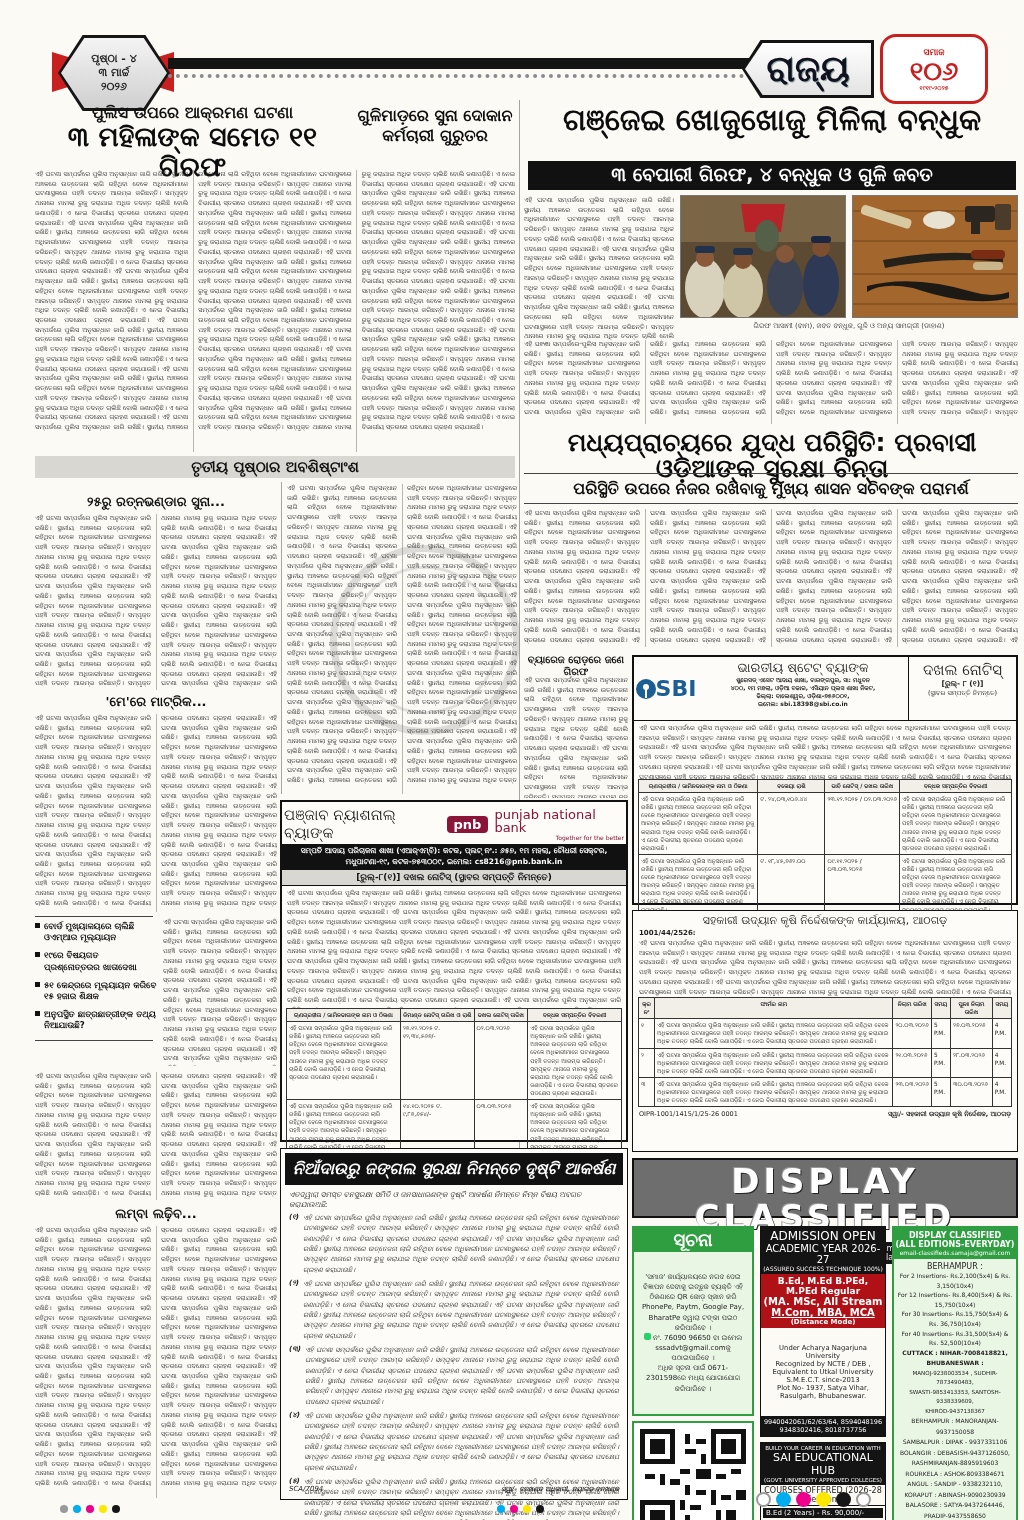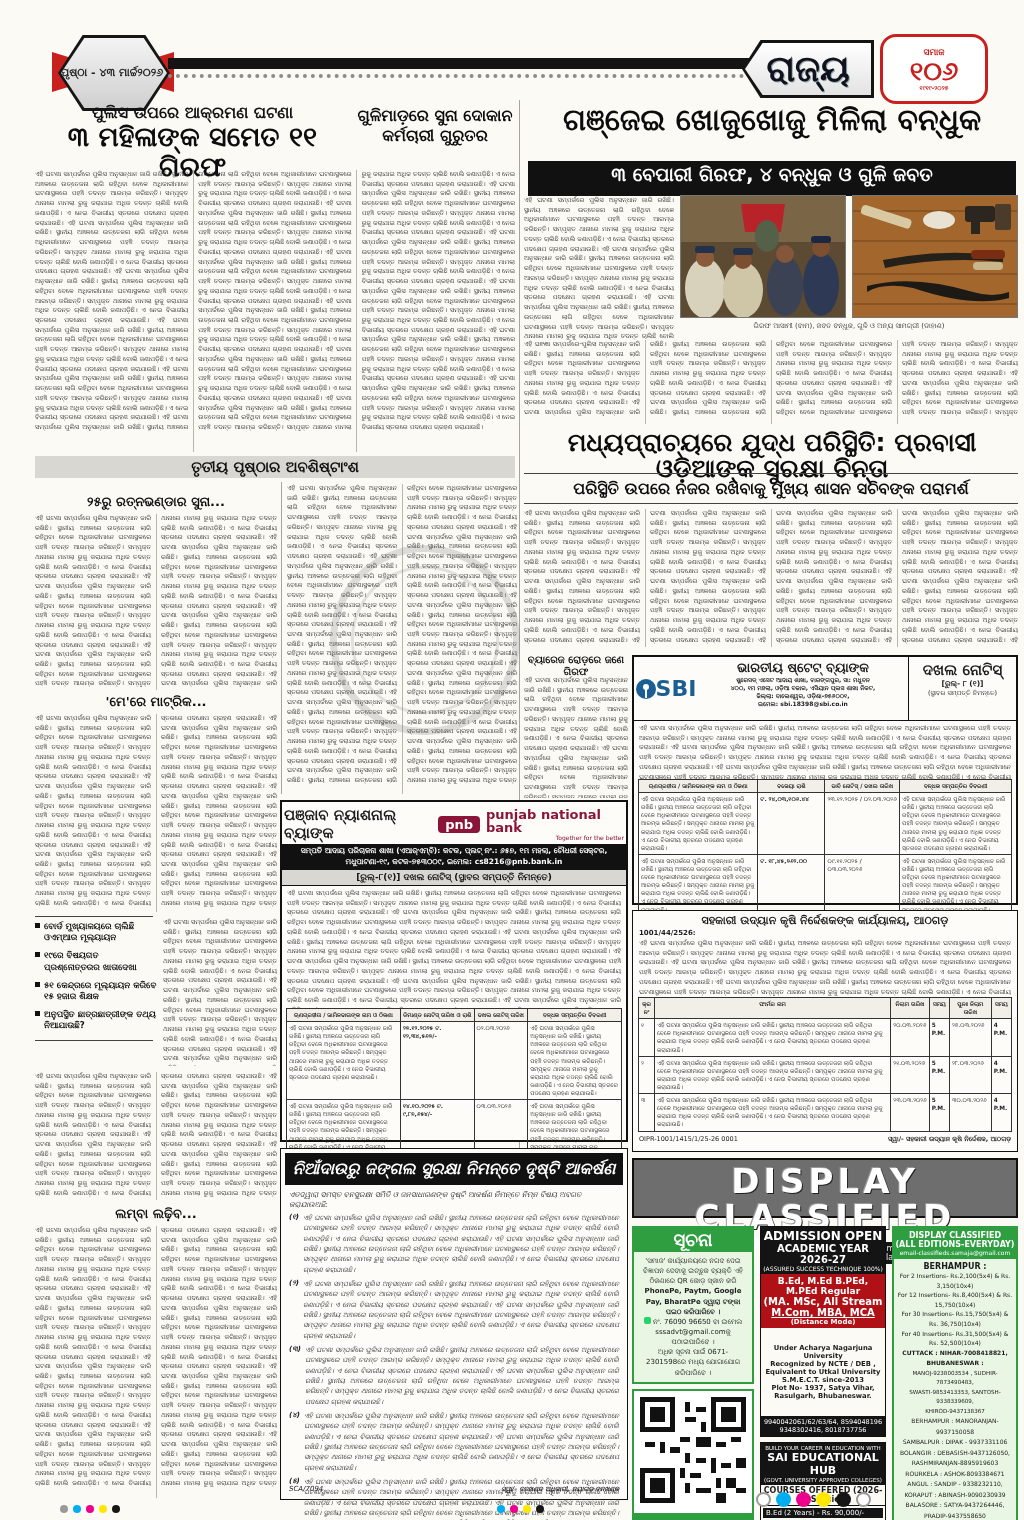--- a/index.html
+++ b/index.html
@@ -7,26 +7,26 @@
   body { font-family:"DejaVu Sans", sans-serif; }
   #page { position:relative; width:1024px; height:1520px; background:#fbfaf5; color:#1c1c1c; overflow:hidden; margin:0 auto; }
 
   
   .txt { font-size:6.4px; line-height:1.52; text-align:justify; color:#2a2a2a; word-break:break-word; }
   .cols2 { column-count:2; column-gap:10px; column-rule:1px solid #b9b6ae; }
   .cols3 { column-count:3; column-gap:10px; column-rule:1px solid #b9b6ae; }
   .cols4 { column-count:4; column-gap:10px; column-rule:1px solid #b9b6ae; }
   .abs { position:absolute; }
   .ctr { text-align:center; }
-  .bold { font-weight:bold; }
+  .bold { font-weight:normal; }
 
   
   .hex-outer { clip-path:polygon(22% 0,78% 0,100% 50%,78% 100%,22% 100%,0 50%); background:#161616; }
   .hex-inner { position:absolute; inset:3px; clip-path:polygon(22% 0,78% 0,100% 50%,78% 100%,22% 100%,0 50%);
-               background:linear-gradient(#f4f4f4,#cfcfcf); display:flex; align-items:center; justify-content:flex-start; }
+               background:linear-gradient(#f4f4f4,#cfcfcf); display:flex; flex-direction:column; align-items:center; justify-content:center; }
   .hex-inner div { font-weight:bold; font-size:11px; line-height:1.25; color:#222; }
   .red-acc { position:absolute; width:26px; height:40px; background:#c8201e; clip-path:polygon(0 0,100% 20%,100% 80%,0 100%); }
   .rule-black { position:absolute; height:11px; background:#141414; }
   .rule-dots { position:absolute; height:0; border-top:4px dotted #8b8b8b; }
   .state-outer { clip-path:polygon(14% 0,100% 0,100% 100%,14% 100%,0 50%); background:#141414; }
   .state-inner { position:absolute; inset:3px; clip-path:polygon(14% 0,100% 0,100% 100%,14% 100%,0 50%);
                  background:linear-gradient(#ffffff,#e3e3e3); display:flex; align-items:center; justify-content:center; }
   .state-inner span { font-size:36px; font-weight:bold; color:#10131f; text-shadow:1px 1px 0 #9aa; }
   .logo-box { border:3px solid #c8201e; border-radius:16px; background:#fff; display:flex; flex-direction:column; align-items:center; justify-content:center; }
   .logo-box .t { color:#c8201e; font-size:9px; font-weight:bold; }
@@ -144,21 +144,21 @@
   <div class="abs txt cols2" style="left:35px; top:1072px; width:242px; height:128px; overflow:hidden;">ଏହି ଘଟଣା ସମ୍ପର୍କରେ ପୁଲିସ ଅନୁସନ୍ଧାନ ଜାରି ରଖିଛି। ସ୍ଥାନୀୟ ଅଞ୍ଚଳରେ ଉତ୍ତେଜନା ଲାଗି ରହିଥିବା ବେଳେ ଅଧିକାରୀମାନେ ଘଟଣାସ୍ଥଳରେ ପହଞ୍ଚି ତଦନ୍ତ ଆରମ୍ଭ କରିଛନ୍ତି। ସମ୍ପୃକ୍ତ ଥାନାରେ ମାମଲା ରୁଜୁ କରାଯାଇ ଅଧିକ ତଦନ୍ତ ଚାଲିଛି ବୋଲି ଜଣାପଡ଼ିଛି। ଏ ନେଇ ବିଭାଗୀୟ ସ୍ତରରେ ପଦକ୍ଷେପ ଗ୍ରହଣ କରାଯାଉଛି। ଏହି ଘଟଣା ସମ୍ପର୍କରେ ପୁଲିସ ଅନୁସନ୍ଧାନ ଜାରି ରଖିଛି। ସ୍ଥାନୀୟ ଅଞ୍ଚଳରେ ଉତ୍ତେଜନା ଲାଗି ରହିଥିବା ବେଳେ ଅଧିକାରୀମାନେ ଘଟଣାସ୍ଥଳରେ ପହଞ୍ଚି ତଦନ୍ତ ଆରମ୍ଭ କରିଛନ୍ତି। ସମ୍ପୃକ୍ତ ଥାନାରେ ମାମଲା ରୁଜୁ କରାଯାଇ ଅଧିକ ତଦନ୍ତ ଚାଲିଛି ବୋଲି ଜଣାପଡ଼ିଛି। ଏ ନେଇ ବିଭାଗୀୟ ସ୍ତରରେ ପଦକ୍ଷେପ ଗ୍ରହଣ କରାଯାଉଛି। ଏହି ଘଟଣା ସମ୍ପର୍କରେ ପୁଲିସ ଅନୁସନ୍ଧାନ ଜାରି ରଖିଛି। ସ୍ଥାନୀୟ ଅଞ୍ଚଳରେ ଉତ୍ତେଜନା ଲାଗି ରହିଥିବା ବେଳେ ଅଧିକାରୀମାନେ ଘଟଣାସ୍ଥଳରେ ପହଞ୍ଚି ତଦନ୍ତ ଆରମ୍ଭ କରିଛନ୍ତି। ସମ୍ପୃକ୍ତ ଥାନାରେ ମାମଲା ରୁଜୁ କରାଯାଇ ଅଧିକ ତଦନ୍ତ ଚାଲିଛି ବୋଲି ଜଣାପଡ଼ିଛି। ଏ ନେଇ ବିଭାଗୀୟ ସ୍ତରରେ ପଦକ୍ଷେପ ଗ୍ରହଣ କରାଯାଉଛି। ଏହି ଘଟଣା ସମ୍ପର୍କରେ ପୁଲିସ ଅନୁସନ୍ଧାନ ଜାରି ରଖିଛି। ସ୍ଥାନୀୟ ଅଞ୍ଚଳରେ ଉତ୍ତେଜନା ଲାଗି ରହିଥିବା ବେଳେ ଅଧିକାରୀମାନେ ଘଟଣାସ୍ଥଳରେ ପହଞ୍ଚି ତଦନ୍ତ ଆରମ୍ଭ କରିଛନ୍ତି। ସମ୍ପୃକ୍ତ ଥାନାରେ ମାମଲା ରୁଜୁ କରାଯାଇ ଅଧିକ ତଦନ୍ତ ଚାଲିଛି ବୋଲି ଜଣାପଡ଼ିଛି। ଏ ନେଇ ବିଭାଗୀୟ ସ୍ତରରେ ପଦକ୍ଷେପ ଗ୍ରହଣ କରାଯାଉଛି। ଏହି ଘଟଣା ସମ୍ପର୍କରେ ପୁଲିସ ଅନୁସନ୍ଧାନ ଜାରି ରଖିଛି। ସ୍ଥାନୀୟ ଅଞ୍ଚଳରେ ଉତ୍ତେଜନା ଲାଗି ରହିଥିବା ବେଳେ ଅଧିକାରୀମାନେ ଘଟଣାସ୍ଥଳରେ ପହଞ୍ଚି ତଦନ୍ତ ଆରମ୍ଭ କରିଛନ୍ତି। ସମ୍ପୃକ୍ତ ଥାନାରେ ମାମଲା ରୁଜୁ କରାଯାଇ ଅଧିକ ତଦନ୍ତ ଚାଲିଛି ବୋଲି ଜଣାପଡ଼ିଛି। ଏ ନେଇ ବିଭାଗୀୟ ସ୍ତରରେ ପଦକ୍ଷେପ ଗ୍ରହଣ କରାଯାଉଛି। ଏହି ଘଟଣା ସମ୍ପର୍କରେ ପୁଲିସ ଅନୁସନ୍ଧାନ ଜାରି ରଖିଛି। ସ୍ଥାନୀୟ ଅଞ୍ଚଳରେ ଉତ୍ତେଜନା ଲାଗି ରହିଥିବା ବେଳେ ଅଧିକାରୀମାନେ ଘଟଣାସ୍ଥଳରେ ପହଞ୍ଚି ତଦନ୍ତ ଆରମ୍ଭ କରିଛନ୍ତି। ସମ୍ପୃକ୍ତ ଥାନାରେ ମାମଲା ରୁଜୁ କରାଯାଇ ଅଧିକ ତଦନ୍ତ ଚାଲିଛି ବୋଲି ଜଣାପଡ଼ିଛି। ଏ ନେଇ ବିଭାଗୀୟ ସ୍ତରରେ ପଦକ୍ଷେପ ଗ୍ରହଣ କରାଯାଉଛି।</div>
 
   <div class="abs subhead-sm" style="left:35px; top:1206px; width:242px;">ଲମ୍ବା ଲଢ଼ିବ...</div>
   <div class="abs txt cols2" style="left:35px; top:1226px; width:242px; height:272px; overflow:hidden;">ଏହି ଘଟଣା ସମ୍ପର୍କରେ ପୁଲିସ ଅନୁସନ୍ଧାନ ଜାରି ରଖିଛି। ସ୍ଥାନୀୟ ଅଞ୍ଚଳରେ ଉତ୍ତେଜନା ଲାଗି ରହିଥିବା ବେଳେ ଅଧିକାରୀମାନେ ଘଟଣାସ୍ଥଳରେ ପହଞ୍ଚି ତଦନ୍ତ ଆରମ୍ଭ କରିଛନ୍ତି। ସମ୍ପୃକ୍ତ ଥାନାରେ ମାମଲା ରୁଜୁ କରାଯାଇ ଅଧିକ ତଦନ୍ତ ଚାଲିଛି ବୋଲି ଜଣାପଡ଼ିଛି। ଏ ନେଇ ବିଭାଗୀୟ ସ୍ତରରେ ପଦକ୍ଷେପ ଗ୍ରହଣ କରାଯାଉଛି। ଏହି ଘଟଣା ସମ୍ପର୍କରେ ପୁଲିସ ଅନୁସନ୍ଧାନ ଜାରି ରଖିଛି। ସ୍ଥାନୀୟ ଅଞ୍ଚଳରେ ଉତ୍ତେଜନା ଲାଗି ରହିଥିବା ବେଳେ ଅଧିକାରୀମାନେ ଘଟଣାସ୍ଥଳରେ ପହଞ୍ଚି ତଦନ୍ତ ଆରମ୍ଭ କରିଛନ୍ତି। ସମ୍ପୃକ୍ତ ଥାନାରେ ମାମଲା ରୁଜୁ କରାଯାଇ ଅଧିକ ତଦନ୍ତ ଚାଲିଛି ବୋଲି ଜଣାପଡ଼ିଛି। ଏ ନେଇ ବିଭାଗୀୟ ସ୍ତରରେ ପଦକ୍ଷେପ ଗ୍ରହଣ କରାଯାଉଛି। ଏହି ଘଟଣା ସମ୍ପର୍କରେ ପୁଲିସ ଅନୁସନ୍ଧାନ ଜାରି ରଖିଛି। ସ୍ଥାନୀୟ ଅଞ୍ଚଳରେ ଉତ୍ତେଜନା ଲାଗି ରହିଥିବା ବେଳେ ଅଧିକାରୀମାନେ ଘଟଣାସ୍ଥଳରେ ପହଞ୍ଚି ତଦନ୍ତ ଆରମ୍ଭ କରିଛନ୍ତି। ସମ୍ପୃକ୍ତ ଥାନାରେ ମାମଲା ରୁଜୁ କରାଯାଇ ଅଧିକ ତଦନ୍ତ ଚାଲିଛି ବୋଲି ଜଣାପଡ଼ିଛି। ଏ ନେଇ ବିଭାଗୀୟ ସ୍ତରରେ ପଦକ୍ଷେପ ଗ୍ରହଣ କରାଯାଉଛି। ଏହି ଘଟଣା ସମ୍ପର୍କରେ ପୁଲିସ ଅନୁସନ୍ଧାନ ଜାରି ରଖିଛି। ସ୍ଥାନୀୟ ଅଞ୍ଚଳରେ ଉତ୍ତେଜନା ଲାଗି ରହିଥିବା ବେଳେ ଅଧିକାରୀମାନେ ଘଟଣାସ୍ଥଳରେ ପହଞ୍ଚି ତଦନ୍ତ ଆରମ୍ଭ କରିଛନ୍ତି। ସମ୍ପୃକ୍ତ ଥାନାରେ ମାମଲା ରୁଜୁ କରାଯାଇ ଅଧିକ ତଦନ୍ତ ଚାଲିଛି ବୋଲି ଜଣାପଡ଼ିଛି। ଏ ନେଇ ବିଭାଗୀୟ ସ୍ତରରେ ପଦକ୍ଷେପ ଗ୍ରହଣ କରାଯାଉଛି। ଏହି ଘଟଣା ସମ୍ପର୍କରେ ପୁଲିସ ଅନୁସନ୍ଧାନ ଜାରି ରଖିଛି। ସ୍ଥାନୀୟ ଅଞ୍ଚଳରେ ଉତ୍ତେଜନା ଲାଗି ରହିଥିବା ବେଳେ ଅଧିକାରୀମାନେ ଘଟଣାସ୍ଥଳରେ ପହଞ୍ଚି ତଦନ୍ତ ଆରମ୍ଭ କରିଛନ୍ତି। ସମ୍ପୃକ୍ତ ଥାନାରେ ମାମଲା ରୁଜୁ କରାଯାଇ ଅଧିକ ତଦନ୍ତ ଚାଲିଛି ବୋଲି ଜଣାପଡ଼ିଛି। ଏ ନେଇ ବିଭାଗୀୟ ସ୍ତରରେ ପଦକ୍ଷେପ ଗ୍ରହଣ କରାଯାଉଛି। ଏହି ଘଟଣା ସମ୍ପର୍କରେ ପୁଲିସ ଅନୁସନ୍ଧାନ ଜାରି ରଖିଛି। ସ୍ଥାନୀୟ ଅଞ୍ଚଳରେ ଉତ୍ତେଜନା ଲାଗି ରହିଥିବା ବେଳେ ଅଧିକାରୀମାନେ ଘଟଣାସ୍ଥଳରେ ପହଞ୍ଚି ତଦନ୍ତ ଆରମ୍ଭ କରିଛନ୍ତି। ସମ୍ପୃକ୍ତ ଥାନାରେ ମାମଲା ରୁଜୁ କରାଯାଇ ଅଧିକ ତଦନ୍ତ ଚାଲିଛି ବୋଲି ଜଣାପଡ଼ିଛି। ଏ ନେଇ ବିଭାଗୀୟ ସ୍ତରରେ ପଦକ୍ଷେପ ଗ୍ରହଣ କରାଯାଉଛି। ଏହି ଘଟଣା ସମ୍ପର୍କରେ ପୁଲିସ ଅନୁସନ୍ଧାନ ଜାରି ରଖିଛି। ସ୍ଥାନୀୟ ଅଞ୍ଚଳରେ ଉତ୍ତେଜନା ଲାଗି ରହିଥିବା ବେଳେ ଅଧିକାରୀମାନେ ଘଟଣାସ୍ଥଳରେ ପହଞ୍ଚି ତଦନ୍ତ ଆରମ୍ଭ କରିଛନ୍ତି। ସମ୍ପୃକ୍ତ ଥାନାରେ ମାମଲା ରୁଜୁ କରାଯାଇ ଅଧିକ ତଦନ୍ତ ଚାଲିଛି ବୋଲି ଜଣାପଡ଼ିଛି। ଏ ନେଇ ବିଭାଗୀୟ ସ୍ତରରେ ପଦକ୍ଷେପ ଗ୍ରହଣ କରାଯାଉଛି। ଏହି ଘଟଣା ସମ୍ପର୍କରେ ପୁଲିସ ଅନୁସନ୍ଧାନ ଜାରି ରଖିଛି। ସ୍ଥାନୀୟ ଅଞ୍ଚଳରେ ଉତ୍ତେଜନା ଲାଗି ରହିଥିବା ବେଳେ ଅଧିକାରୀମାନେ ଘଟଣାସ୍ଥଳରେ ପହଞ୍ଚି ତଦନ୍ତ ଆରମ୍ଭ କରିଛନ୍ତି। ସମ୍ପୃକ୍ତ ଥାନାରେ ମାମଲା ରୁଜୁ କରାଯାଇ ଅଧିକ ତଦନ୍ତ ଚାଲିଛି ବୋଲି ଜଣାପଡ଼ିଛି। ଏ ନେଇ ବିଭାଗୀୟ ସ୍ତରରେ ପଦକ୍ଷେପ ଗ୍ରହଣ କରାଯାଉଛି। ଏହି ଘଟଣା ସମ୍ପର୍କରେ ପୁଲିସ ଅନୁସନ୍ଧାନ ଜାରି ରଖିଛି। ସ୍ଥାନୀୟ ଅଞ୍ଚଳରେ ଉତ୍ତେଜନା ଲାଗି ରହିଥିବା ବେଳେ ଅଧିକାରୀମାନେ ଘଟଣାସ୍ଥଳରେ ପହଞ୍ଚି ତଦନ୍ତ ଆରମ୍ଭ କରିଛନ୍ତି। ସମ୍ପୃକ୍ତ ଥାନାରେ ମାମଲା ରୁଜୁ କରାଯାଇ ଅଧିକ ତଦନ୍ତ ଚାଲିଛି ବୋଲି ଜଣାପଡ଼ିଛି। ଏ ନେଇ ବିଭାଗୀୟ ସ୍ତରରେ ପଦକ୍ଷେପ ଗ୍ରହଣ କରାଯାଉଛି। ଏହି ଘଟଣା ସମ୍ପର୍କରେ ପୁଲିସ ଅନୁସନ୍ଧାନ ଜାରି ରଖିଛି। ସ୍ଥାନୀୟ ଅଞ୍ଚଳରେ ଉତ୍ତେଜନା ଲାଗି ରହିଥିବା ବେଳେ ଅଧିକାରୀମାନେ ଘଟଣାସ୍ଥଳରେ ପହଞ୍ଚି ତଦନ୍ତ ଆରମ୍ଭ କରିଛନ୍ତି। ସମ୍ପୃକ୍ତ ଥାନାରେ ମାମଲା ରୁଜୁ କରାଯାଇ ଅଧିକ ତଦନ୍ତ ଚାଲିଛି ବୋଲି ଜଣାପଡ଼ିଛି। ଏ ନେଇ ବିଭାଗୀୟ ସ୍ତରରେ ପଦକ୍ଷେପ ଗ୍ରହଣ କରାଯାଉଛି। ଏହି ଘଟଣା ସମ୍ପର୍କରେ ପୁଲିସ ଅନୁସନ୍ଧାନ ଜାରି ରଖିଛି। ସ୍ଥାନୀୟ ଅଞ୍ଚଳରେ ଉତ୍ତେଜନା ଲାଗି ରହିଥିବା ବେଳେ ଅଧିକାରୀମାନେ ଘଟଣାସ୍ଥଳରେ ପହଞ୍ଚି ତଦନ୍ତ ଆରମ୍ଭ କରିଛନ୍ତି। ସମ୍ପୃକ୍ତ ଥାନାରେ ମାମଲା ରୁଜୁ କରାଯାଇ ଅଧିକ ତଦନ୍ତ ଚାଲିଛି ବୋଲି ଜଣାପଡ଼ିଛି। ଏ ନେଇ ବିଭାଗୀୟ ସ୍ତରରେ ପଦକ୍ଷେପ ଗ୍ରହଣ କରାଯାଉଛି। ଏହି ଘଟଣା ସମ୍ପର୍କରେ ପୁଲିସ ଅନୁସନ୍ଧାନ ଜାରି ରଖିଛି। ସ୍ଥାନୀୟ ଅଞ୍ଚଳରେ ଉତ୍ତେଜନା ଲାଗି ରହିଥିବା ବେଳେ ଅଧିକାରୀମାନେ ଘଟଣାସ୍ଥଳରେ ପହଞ୍ଚି ତଦନ୍ତ ଆରମ୍ଭ କରିଛନ୍ତି। ସମ୍ପୃକ୍ତ ଥାନାରେ ମାମଲା ରୁଜୁ କରାଯାଇ ଅଧିକ ତଦନ୍ତ ଚାଲିଛି ବୋଲି ଜଣାପଡ଼ିଛି। ଏ ନେଇ ବିଭାଗୀୟ ସ୍ତରରେ ପଦକ୍ଷେପ ଗ୍ରହଣ କରାଯାଉଛି। ଏହି ଘଟଣା ସମ୍ପର୍କରେ ପୁଲିସ ଅନୁସନ୍ଧାନ ଜାରି ରଖିଛି। ସ୍ଥାନୀୟ ଅଞ୍ଚଳରେ ଉତ୍ତେଜନା ଲାଗି ରହିଥିବା ବେଳେ ଅଧିକାରୀମାନେ ଘଟଣାସ୍ଥଳରେ ପହଞ୍ଚି ତଦନ୍ତ ଆରମ୍ଭ କରିଛନ୍ତି। ସମ୍ପୃକ୍ତ ଥାନାରେ ମାମଲା ରୁଜୁ କରାଯାଇ ଅଧିକ ତଦନ୍ତ ଚାଲିଛି ବୋଲି ଜଣାପଡ଼ିଛି। ଏ ନେଇ ବିଭାଗୀୟ ସ୍ତରରେ ପଦକ୍ଷେପ ଗ୍ରହଣ କରାଯାଉଛି।</div>
 
   <div class="vline" style="left:281px; top:482px; height:312px;"></div>
   <div class="abs txt cols2" style="left:287px; top:484px; width:230px; height:310px; overflow:hidden;">ଏହି ଘଟଣା ସମ୍ପର୍କରେ ପୁଲିସ ଅନୁସନ୍ଧାନ ଜାରି ରଖିଛି। ସ୍ଥାନୀୟ ଅଞ୍ଚଳରେ ଉତ୍ତେଜନା ଲାଗି ରହିଥିବା ବେଳେ ଅଧିକାରୀମାନେ ଘଟଣାସ୍ଥଳରେ ପହଞ୍ଚି ତଦନ୍ତ ଆରମ୍ଭ କରିଛନ୍ତି। ସମ୍ପୃକ୍ତ ଥାନାରେ ମାମଲା ରୁଜୁ କରାଯାଇ ଅଧିକ ତଦନ୍ତ ଚାଲିଛି ବୋଲି ଜଣାପଡ଼ିଛି। ଏ ନେଇ ବିଭାଗୀୟ ସ୍ତରରେ ପଦକ୍ଷେପ ଗ୍ରହଣ କରାଯାଉଛି। ଏହି ଘଟଣା ସମ୍ପର୍କରେ ପୁଲିସ ଅନୁସନ୍ଧାନ ଜାରି ରଖିଛି। ସ୍ଥାନୀୟ ଅଞ୍ଚଳରେ ଉତ୍ତେଜନା ଲାଗି ରହିଥିବା ବେଳେ ଅଧିକାରୀମାନେ ଘଟଣାସ୍ଥଳରେ ପହଞ୍ଚି ତଦନ୍ତ ଆରମ୍ଭ କରିଛନ୍ତି। ସମ୍ପୃକ୍ତ ଥାନାରେ ମାମଲା ରୁଜୁ କରାଯାଇ ଅଧିକ ତଦନ୍ତ ଚାଲିଛି ବୋଲି ଜଣାପଡ଼ିଛି। ଏ ନେଇ ବିଭାଗୀୟ ସ୍ତରରେ ପଦକ୍ଷେପ ଗ୍ରହଣ କରାଯାଉଛି। ଏହି ଘଟଣା ସମ୍ପର୍କରେ ପୁଲିସ ଅନୁସନ୍ଧାନ ଜାରି ରଖିଛି। ସ୍ଥାନୀୟ ଅଞ୍ଚଳରେ ଉତ୍ତେଜନା ଲାଗି ରହିଥିବା ବେଳେ ଅଧିକାରୀମାନେ ଘଟଣାସ୍ଥଳରେ ପହଞ୍ଚି ତଦନ୍ତ ଆରମ୍ଭ କରିଛନ୍ତି। ସମ୍ପୃକ୍ତ ଥାନାରେ ମାମଲା ରୁଜୁ କରାଯାଇ ଅଧିକ ତଦନ୍ତ ଚାଲିଛି ବୋଲି ଜଣାପଡ଼ିଛି। ଏ ନେଇ ବିଭାଗୀୟ ସ୍ତରରେ ପଦକ୍ଷେପ ଗ୍ରହଣ କରାଯାଉଛି। ଏହି ଘଟଣା ସମ୍ପର୍କରେ ପୁଲିସ ଅନୁସନ୍ଧାନ ଜାରି ରଖିଛି। ସ୍ଥାନୀୟ ଅଞ୍ଚଳରେ ଉତ୍ତେଜନା ଲାଗି ରହିଥିବା ବେଳେ ଅଧିକାରୀମାନେ ଘଟଣାସ୍ଥଳରେ ପହଞ୍ଚି ତଦନ୍ତ ଆରମ୍ଭ କରିଛନ୍ତି। ସମ୍ପୃକ୍ତ ଥାନାରେ ମାମଲା ରୁଜୁ କରାଯାଇ ଅଧିକ ତଦନ୍ତ ଚାଲିଛି ବୋଲି ଜଣାପଡ଼ିଛି। ଏ ନେଇ ବିଭାଗୀୟ ସ୍ତରରେ ପଦକ୍ଷେପ ଗ୍ରହଣ କରାଯାଉଛି। ଏହି ଘଟଣା ସମ୍ପର୍କରେ ପୁଲିସ ଅନୁସନ୍ଧାନ ଜାରି ରଖିଛି। ସ୍ଥାନୀୟ ଅଞ୍ଚଳରେ ଉତ୍ତେଜନା ଲାଗି ରହିଥିବା ବେଳେ ଅଧିକାରୀମାନେ ଘଟଣାସ୍ଥଳରେ ପହଞ୍ଚି ତଦନ୍ତ ଆରମ୍ଭ କରିଛନ୍ତି। ସମ୍ପୃକ୍ତ ଥାନାରେ ମାମଲା ରୁଜୁ କରାଯାଇ ଅଧିକ ତଦନ୍ତ ଚାଲିଛି ବୋଲି ଜଣାପଡ଼ିଛି। ଏ ନେଇ ବିଭାଗୀୟ ସ୍ତରରେ ପଦକ୍ଷେପ ଗ୍ରହଣ କରାଯାଉଛି। ଏହି ଘଟଣା ସମ୍ପର୍କରେ ପୁଲିସ ଅନୁସନ୍ଧାନ ଜାରି ରଖିଛି। ସ୍ଥାନୀୟ ଅଞ୍ଚଳରେ ଉତ୍ତେଜନା ଲାଗି ରହିଥିବା ବେଳେ ଅଧିକାରୀମାନେ ଘଟଣାସ୍ଥଳରେ ପହଞ୍ଚି ତଦନ୍ତ ଆରମ୍ଭ କରିଛନ୍ତି। ସମ୍ପୃକ୍ତ ଥାନାରେ ମାମଲା ରୁଜୁ କରାଯାଇ ଅଧିକ ତଦନ୍ତ ଚାଲିଛି ବୋଲି ଜଣାପଡ଼ିଛି। ଏ ନେଇ ବିଭାଗୀୟ ସ୍ତରରେ ପଦକ୍ଷେପ ଗ୍ରହଣ କରାଯାଉଛି। ଏହି ଘଟଣା ସମ୍ପର୍କରେ ପୁଲିସ ଅନୁସନ୍ଧାନ ଜାରି ରଖିଛି। ସ୍ଥାନୀୟ ଅଞ୍ଚଳରେ ଉତ୍ତେଜନା ଲାଗି ରହିଥିବା ବେଳେ ଅଧିକାରୀମାନେ ଘଟଣାସ୍ଥଳରେ ପହଞ୍ଚି ତଦନ୍ତ ଆରମ୍ଭ କରିଛନ୍ତି। ସମ୍ପୃକ୍ତ ଥାନାରେ ମାମଲା ରୁଜୁ କରାଯାଇ ଅଧିକ ତଦନ୍ତ ଚାଲିଛି ବୋଲି ଜଣାପଡ଼ିଛି। ଏ ନେଇ ବିଭାଗୀୟ ସ୍ତରରେ ପଦକ୍ଷେପ ଗ୍ରହଣ କରାଯାଉଛି। ଏହି ଘଟଣା ସମ୍ପର୍କରେ ପୁଲିସ ଅନୁସନ୍ଧାନ ଜାରି ରଖିଛି। ସ୍ଥାନୀୟ ଅଞ୍ଚଳରେ ଉତ୍ତେଜନା ଲାଗି ରହିଥିବା ବେଳେ ଅଧିକାରୀମାନେ ଘଟଣାସ୍ଥଳରେ ପହଞ୍ଚି ତଦନ୍ତ ଆରମ୍ଭ କରିଛନ୍ତି। ସମ୍ପୃକ୍ତ ଥାନାରେ ମାମଲା ରୁଜୁ କରାଯାଇ ଅଧିକ ତଦନ୍ତ ଚାଲିଛି ବୋଲି ଜଣାପଡ଼ିଛି। ଏ ନେଇ ବିଭାଗୀୟ ସ୍ତରରେ ପଦକ୍ଷେପ ଗ୍ରହଣ କରାଯାଉଛି। ଏହି ଘଟଣା ସମ୍ପର୍କରେ ପୁଲିସ ଅନୁସନ୍ଧାନ ଜାରି ରଖିଛି। ସ୍ଥାନୀୟ ଅଞ୍ଚଳରେ ଉତ୍ତେଜନା ଲାଗି ରହିଥିବା ବେଳେ ଅଧିକାରୀମାନେ ଘଟଣାସ୍ଥଳରେ ପହଞ୍ଚି ତଦନ୍ତ ଆରମ୍ଭ କରିଛନ୍ତି। ସମ୍ପୃକ୍ତ ଥାନାରେ ମାମଲା ରୁଜୁ କରାଯାଇ ଅଧିକ ତଦନ୍ତ ଚାଲିଛି ବୋଲି ଜଣାପଡ଼ିଛି। ଏ ନେଇ ବିଭାଗୀୟ ସ୍ତରରେ ପଦକ୍ଷେପ ଗ୍ରହଣ କରାଯାଉଛି। ଏହି ଘଟଣା ସମ୍ପର୍କରେ ପୁଲିସ ଅନୁସନ୍ଧାନ ଜାରି ରଖିଛି। ସ୍ଥାନୀୟ ଅଞ୍ଚଳରେ ଉତ୍ତେଜନା ଲାଗି ରହିଥିବା ବେଳେ ଅଧିକାରୀମାନେ ଘଟଣାସ୍ଥଳରେ ପହଞ୍ଚି ତଦନ୍ତ ଆରମ୍ଭ କରିଛନ୍ତି। ସମ୍ପୃକ୍ତ ଥାନାରେ ମାମଲା ରୁଜୁ କରାଯାଇ ଅଧିକ ତଦନ୍ତ ଚାଲିଛି ବୋଲି ଜଣାପଡ଼ିଛି। ଏ ନେଇ ବିଭାଗୀୟ ସ୍ତରରେ ପଦକ୍ଷେପ ଗ୍ରହଣ କରାଯାଉଛି। ଏହି ଘଟଣା ସମ୍ପର୍କରେ ପୁଲିସ ଅନୁସନ୍ଧାନ ଜାରି ରଖିଛି। ସ୍ଥାନୀୟ ଅଞ୍ଚଳରେ ଉତ୍ତେଜନା ଲାଗି ରହିଥିବା ବେଳେ ଅଧିକାରୀମାନେ ଘଟଣାସ୍ଥଳରେ ପହଞ୍ଚି ତଦନ୍ତ ଆରମ୍ଭ କରିଛନ୍ତି। ସମ୍ପୃକ୍ତ ଥାନାରେ ମାମଲା ରୁଜୁ କରାଯାଇ ଅଧିକ ତଦନ୍ତ ଚାଲିଛି ବୋଲି ଜଣାପଡ଼ିଛି। ଏ ନେଇ ବିଭାଗୀୟ ସ୍ତରରେ ପଦକ୍ଷେପ ଗ୍ରହଣ କରାଯାଉଛି। ଏହି ଘଟଣା ସମ୍ପର୍କରେ ପୁଲିସ ଅନୁସନ୍ଧାନ ଜାରି ରଖିଛି। ସ୍ଥାନୀୟ ଅଞ୍ଚଳରେ ଉତ୍ତେଜନା ଲାଗି ରହିଥିବା ବେଳେ ଅଧିକାରୀମାନେ ଘଟଣାସ୍ଥଳରେ ପହଞ୍ଚି ତଦନ୍ତ ଆରମ୍ଭ କରିଛନ୍ତି। ସମ୍ପୃକ୍ତ ଥାନାରେ ମାମଲା ରୁଜୁ କରାଯାଇ ଅଧିକ ତଦନ୍ତ ଚାଲିଛି ବୋଲି ଜଣାପଡ଼ିଛି। ଏ ନେଇ ବିଭାଗୀୟ ସ୍ତରରେ ପଦକ୍ଷେପ ଗ୍ରହଣ କରାଯାଉଛି। ଏହି ଘଟଣା ସମ୍ପର୍କରେ ପୁଲିସ ଅନୁସନ୍ଧାନ ଜାରି ରଖିଛି। ସ୍ଥାନୀୟ ଅଞ୍ଚଳରେ ଉତ୍ତେଜନା ଲାଗି ରହିଥିବା ବେଳେ ଅଧିକାରୀମାନେ ଘଟଣାସ୍ଥଳରେ ପହଞ୍ଚି ତଦନ୍ତ ଆରମ୍ଭ କରିଛନ୍ତି। ସମ୍ପୃକ୍ତ ଥାନାରେ ମାମଲା ରୁଜୁ କରାଯାଇ ଅଧିକ ତଦନ୍ତ ଚାଲିଛି ବୋଲି ଜଣାପଡ଼ିଛି। ଏ ନେଇ ବିଭାଗୀୟ ସ୍ତରରେ ପଦକ୍ଷେପ ଗ୍ରହଣ କରାଯାଉଛି। ଏହି ଘଟଣା ସମ୍ପର୍କରେ ପୁଲିସ ଅନୁସନ୍ଧାନ ଜାରି ରଖିଛି। ସ୍ଥାନୀୟ ଅଞ୍ଚଳରେ ଉତ୍ତେଜନା ଲାଗି ରହିଥିବା ବେଳେ ଅଧିକାରୀମାନେ ଘଟଣାସ୍ଥଳରେ ପହଞ୍ଚି ତଦନ୍ତ ଆରମ୍ଭ କରିଛନ୍ତି। ସମ୍ପୃକ୍ତ ଥାନାରେ ମାମଲା ରୁଜୁ କରାଯାଇ ଅଧିକ ତଦନ୍ତ ଚାଲିଛି ବୋଲି ଜଣାପଡ଼ିଛି। ଏ ନେଇ ବିଭାଗୀୟ ସ୍ତରରେ ପଦକ୍ଷେପ ଗ୍ରହଣ କରାଯାଉଛି। ଏହି ଘଟଣା ସମ୍ପର୍କରେ ପୁଲିସ ଅନୁସନ୍ଧାନ ଜାରି ରଖିଛି। ସ୍ଥାନୀୟ ଅଞ୍ଚଳରେ ଉତ୍ତେଜନା ଲାଗି ରହିଥିବା ବେଳେ ଅଧିକାରୀମାନେ ଘଟଣାସ୍ଥଳରେ ପହଞ୍ଚି ତଦନ୍ତ ଆରମ୍ଭ କରିଛନ୍ତି। ସମ୍ପୃକ୍ତ ଥାନାରେ ମାମଲା ରୁଜୁ କରାଯାଇ ଅଧିକ ତଦନ୍ତ ଚାଲିଛି ବୋଲି ଜଣାପଡ଼ିଛି। ଏ ନେଇ ବିଭାଗୀୟ ସ୍ତରରେ ପଦକ୍ଷେପ ଗ୍ରହଣ କରାଯାଉଛି।</div>
   <div class="watermark" style="left:330px; top:545px; width:190px; height:190px; transform:rotate(-18deg);"></div>
 
   <div class="abs head-gun" style="left:524px; top:104px; width:496px;">ଗଞ୍ଜେଇ ଖୋଜୁଖୋଜୁ ମିଳିଲା ବନ୍ଧୁକ</div>
-  <div class="abs bar-black" style="left:528px; top:161px; width:488px; height:35px; font-size:19px; line-height:27px;">୩ ବେପାରୀ ଗିରଫ, ୪ ବନ୍ଧୁକ ଓ ଗୁଳି ଜବତ</div>
+  <div class="abs bar-black" style="left:528px; top:161px; width:488px; height:29px; font-size:19px; line-height:27px;">୩ ବେପାରୀ ଗିରଫ, ୪ ବନ୍ଧୁକ ଓ ଗୁଳି ଜବତ</div>
 
   <div class="abs txt" style="left:524px; top:196px; width:150px; height:148px; overflow:hidden;">ଏହି ଘଟଣା ସମ୍ପର୍କରେ ପୁଲିସ ଅନୁସନ୍ଧାନ ଜାରି ରଖିଛି। ସ୍ଥାନୀୟ ଅଞ୍ଚଳରେ ଉତ୍ତେଜନା ଲାଗି ରହିଥିବା ବେଳେ ଅଧିକାରୀମାନେ ଘଟଣାସ୍ଥଳରେ ପହଞ୍ଚି ତଦନ୍ତ ଆରମ୍ଭ କରିଛନ୍ତି। ସମ୍ପୃକ୍ତ ଥାନାରେ ମାମଲା ରୁଜୁ କରାଯାଇ ଅଧିକ ତଦନ୍ତ ଚାଲିଛି ବୋଲି ଜଣାପଡ଼ିଛି। ଏ ନେଇ ବିଭାଗୀୟ ସ୍ତରରେ ପଦକ୍ଷେପ ଗ୍ରହଣ କରାଯାଉଛି। ଏହି ଘଟଣା ସମ୍ପର୍କରେ ପୁଲିସ ଅନୁସନ୍ଧାନ ଜାରି ରଖିଛି। ସ୍ଥାନୀୟ ଅଞ୍ଚଳରେ ଉତ୍ତେଜନା ଲାଗି ରହିଥିବା ବେଳେ ଅଧିକାରୀମାନେ ଘଟଣାସ୍ଥଳରେ ପହଞ୍ଚି ତଦନ୍ତ ଆରମ୍ଭ କରିଛନ୍ତି। ସମ୍ପୃକ୍ତ ଥାନାରେ ମାମଲା ରୁଜୁ କରାଯାଇ ଅଧିକ ତଦନ୍ତ ଚାଲିଛି ବୋଲି ଜଣାପଡ଼ିଛି। ଏ ନେଇ ବିଭାଗୀୟ ସ୍ତରରେ ପଦକ୍ଷେପ ଗ୍ରହଣ କରାଯାଉଛି। ଏହି ଘଟଣା ସମ୍ପର୍କରେ ପୁଲିସ ଅନୁସନ୍ଧାନ ଜାରି ରଖିଛି। ସ୍ଥାନୀୟ ଅଞ୍ଚଳରେ ଉତ୍ତେଜନା ଲାଗି ରହିଥିବା ବେଳେ ଅଧିକାରୀମାନେ ଘଟଣାସ୍ଥଳରେ ପହଞ୍ଚି ତଦନ୍ତ ଆରମ୍ଭ କରିଛନ୍ତି। ସମ୍ପୃକ୍ତ ଥାନାରେ ମାମଲା ରୁଜୁ କରାଯାଇ ଅଧିକ ତଦନ୍ତ ଚାଲିଛି ବୋଲି ଜଣାପଡ଼ିଛି। ଏ ନେଇ ବିଭାଗୀୟ ସ୍ତରରେ ପଦକ୍ଷେପ ଗ୍ରହଣ କରାଯାଉଛି। ଏହି ଘଟଣା ସମ୍ପର୍କରେ ପୁଲିସ ଅନୁସନ୍ଧାନ ଜାରି ରଖିଛି। ସ୍ଥାନୀୟ ଅଞ୍ଚଳରେ ଉତ୍ତେଜନା ଲାଗି ରହିଥିବା ବେଳେ ଅଧିକାରୀମାନେ ଘଟଣାସ୍ଥଳରେ ପହଞ୍ଚି ତଦନ୍ତ ଆରମ୍ଭ କରିଛନ୍ତି। ସମ୍ପୃକ୍ତ ଥାନାରେ ମାମଲା ରୁଜୁ କରାଯାଇ ଅଧିକ ତଦନ୍ତ ଚାଲିଛି ବୋଲି ଜଣାପଡ଼ିଛି। ଏ ନେଇ ବିଭାଗୀୟ ସ୍ତରରେ ପଦକ୍ଷେପ ଗ୍ରହଣ କରାଯାଉଛି। ଏହି ଘଟଣା ସମ୍ପର୍କରେ ପୁଲିସ ଅନୁସନ୍ଧାନ ଜାରି ରଖିଛି। ସ୍ଥାନୀୟ ଅଞ୍ଚଳରେ ଉତ୍ତେଜନା ଲାଗି ରହିଥିବା ବେଳେ ଅଧିକାରୀମାନେ ଘଟଣାସ୍ଥଳରେ ପହଞ୍ଚି ତଦନ୍ତ ଆରମ୍ଭ କରିଛନ୍ତି। ସମ୍ପୃକ୍ତ ଥାନାରେ ମାମଲା ରୁଜୁ କରାଯାଇ ଅଧିକ ତଦନ୍ତ ଚାଲିଛି ବୋଲି ଜଣାପଡ଼ିଛି। ଏ ନେଇ ବିଭାଗୀୟ ସ୍ତରରେ ପଦକ୍ଷେପ ଗ୍ରହଣ କରାଯାଉଛି। ଏହି ଘଟଣା ସମ୍ପର୍କରେ ପୁଲିସ ଅନୁସନ୍ଧାନ ଜାରି ରଖିଛି। ସ୍ଥାନୀୟ ଅଞ୍ଚଳରେ ଉତ୍ତେଜନା ଲାଗି ରହିଥିବା ବେଳେ ଅଧିକାରୀମାନେ ଘଟଣାସ୍ଥଳରେ ପହଞ୍ଚି ତଦନ୍ତ ଆରମ୍ଭ କରିଛନ୍ତି। ସମ୍ପୃକ୍ତ ଥାନାରେ ମାମଲା ରୁଜୁ କରାଯାଇ ଅଧିକ ତଦନ୍ତ ଚାଲିଛି ବୋଲି ଜଣାପଡ଼ିଛି। ଏ ନେଇ ବିଭାଗୀୟ ସ୍ତରରେ ପଦକ୍ଷେପ ଗ୍ରହଣ କରାଯାଉଛି। ଏହି ଘଟଣା ସମ୍ପର୍କରେ ପୁଲିସ ଅନୁସନ୍ଧାନ ଜାରି ରଖିଛି। ସ୍ଥାନୀୟ ଅଞ୍ଚଳରେ ଉତ୍ତେଜନା ଲାଗି ରହିଥିବା ବେଳେ ଅଧିକାରୀମାନେ ଘଟଣାସ୍ଥଳରେ ପହଞ୍ଚି ତଦନ୍ତ ଆରମ୍ଭ କରିଛନ୍ତି। ସମ୍ପୃକ୍ତ ଥାନାରେ ମାମଲା ରୁଜୁ କରାଯାଇ ଅଧିକ ତଦନ୍ତ ଚାଲିଛି ବୋଲି ଜଣାପଡ଼ିଛି। ଏ ନେଇ ବିଭାଗୀୟ ସ୍ତରରେ ପଦକ୍ଷେପ ଗ୍ରହଣ କରାଯାଉଛି।</div>
 
   <div class="abs photo" style="left:680px; top:195px; width:166px; height:123px;">
     <svg width="166" height="123" viewBox="0 0 166 123" xmlns="http://www.w3.org/2000/svg">
       <rect width="166" height="123" fill="#5d4a33"></rect>
       <rect y="0" width="166" height="46" fill="#7a6647"></rect>
       <path d="M60 8 L104 8 L100 36 L64 36 Z" fill="#b8232a"></path>
       <ellipse cx="24" cy="92" rx="20" ry="30" fill="#d8d2bd"></ellipse>
         <circle cx="24" cy="62" r="9" fill="#8a5a3a"></circle>
@@ -380,21 +380,21 @@
     <div class="disp-title">DISPLAY CLASSIFIED</div>
     <div style="display:flex; align-items:center; justify-content:space-between;">
       <span class="disp-sub">(ALL EDITIONS - EVERY DAY)</span>
       <span class="disp-email">email : classifieds.samaja@gmail.com</span>
     </div>
   </div>
 
   <div class="abs" style="left:632px; top:1226px; width:122px;">
     <div style="border:2px solid #2f9e41; background:#eaf6e4;">
       <div class="green-hd" style="font-size:18px; line-height:24px;">ସୂଚନା</div>
-      <div style="padding:4px 5px;">
+      <div style="padding:20px 5px;">
         <div class="adline">'ସମାଜ' କାର୍ଯ୍ୟାଳୟରେ ନଗଦ ଦେଇ ବିଜ୍ଞାପନ ଦେବାକୁ ଇଚ୍ଛୁକ ବ୍ୟକ୍ତି ଏହି ଠିକଣାରେ QR କୋଡ଼ ସ୍କାନ କରି</div>
         <div class="adline bold">PhonePe, Paytm, Google Pay, BharatPe ଦ୍ୱାରା ଟଙ୍କା ପଇଠ କରିପାରିବେ ।</div>
         <div class="adline"><span class="dot" style="width:7px;height:7px;background:#25d366;border-radius:2px;"></span> <span>ନଂ. 76090 96650 ବା ଇମେଲ sssadvt@gmail.comକୁ ପଠାଇପାରିବେ ।</span></div>
         <div class="adline">ଅଧିକ ସୂଚନା ପାଇଁ 0671-2301598ରେ ମଧ୍ୟ ଯୋଗାଯୋଗ କରିପାରିବେ ।</div>
       </div>
     </div>
     <div style="border:2px solid #2f9e41; background:#fff; margin-top:5px; padding:6px; border-bottom-width:8px;">
       <svg width="106" height="106" viewBox="0 0 21 21" shape-rendering="crispEdges" xmlns="http://www.w3.org/2000/svg">
         <rect width="21" height="21" fill="#fff"></rect>
         <path fill="#111" d="M0 0h7v7H0zM14 0h7v7h-7zM0 14h7v7H0z"></path>

